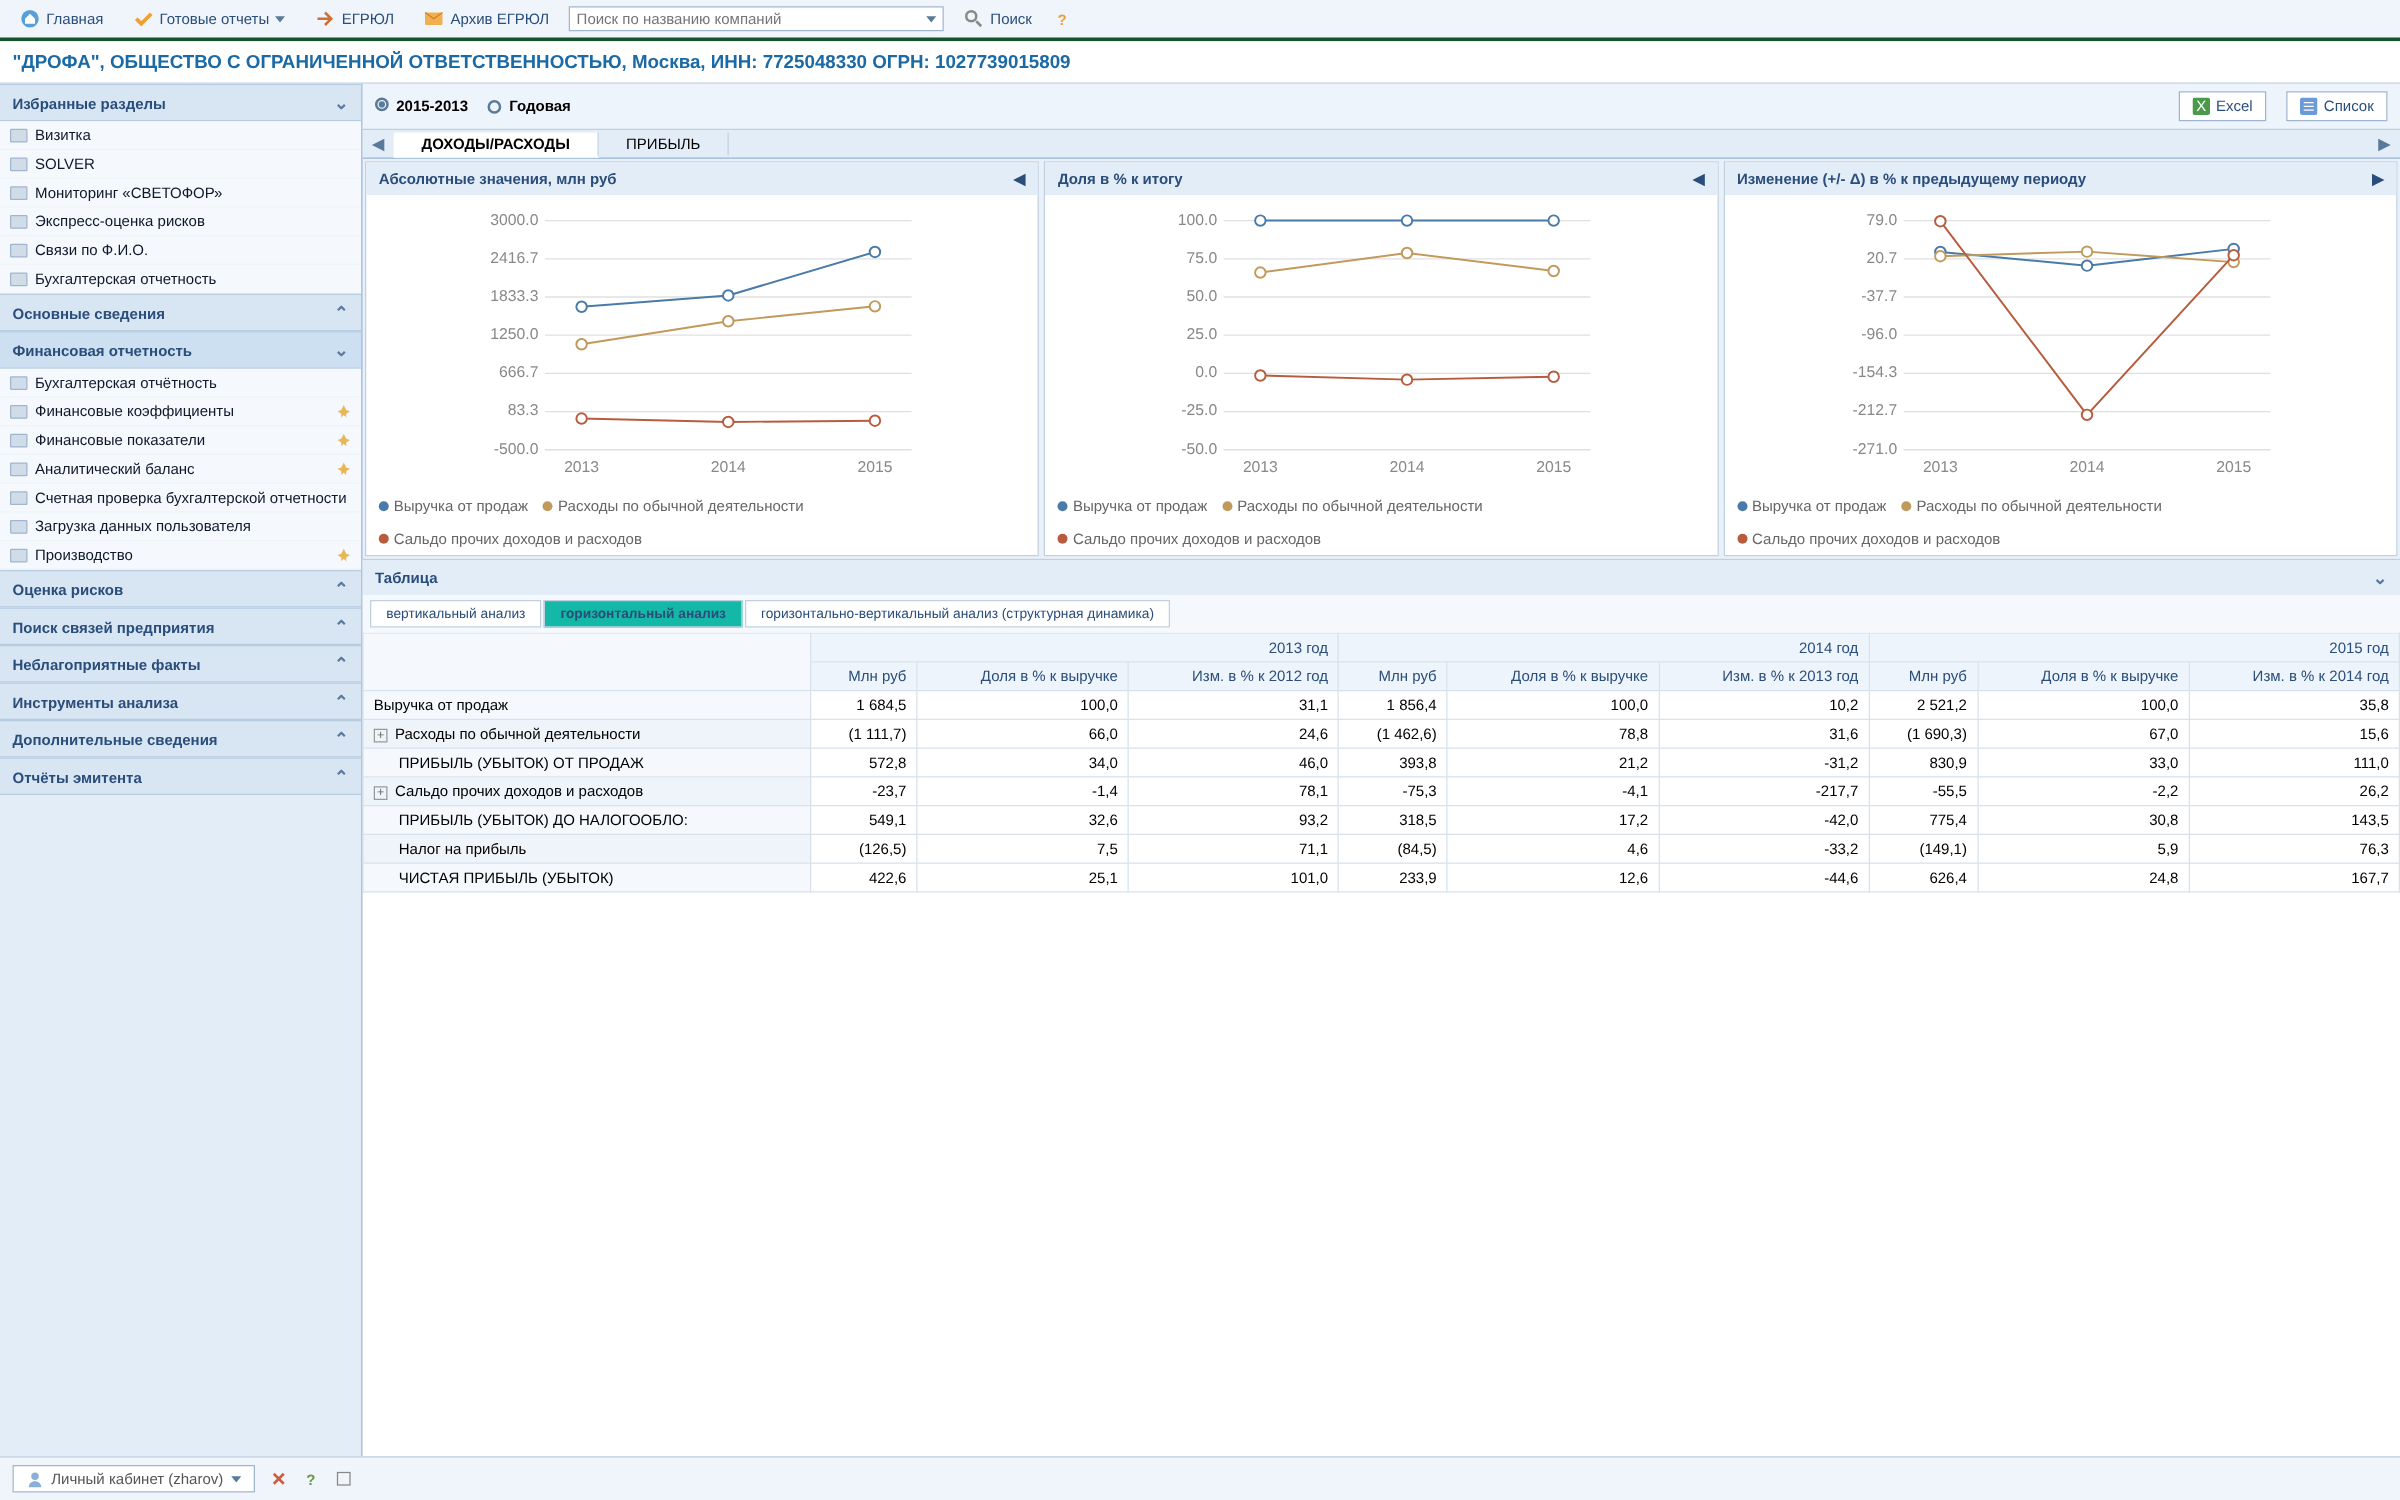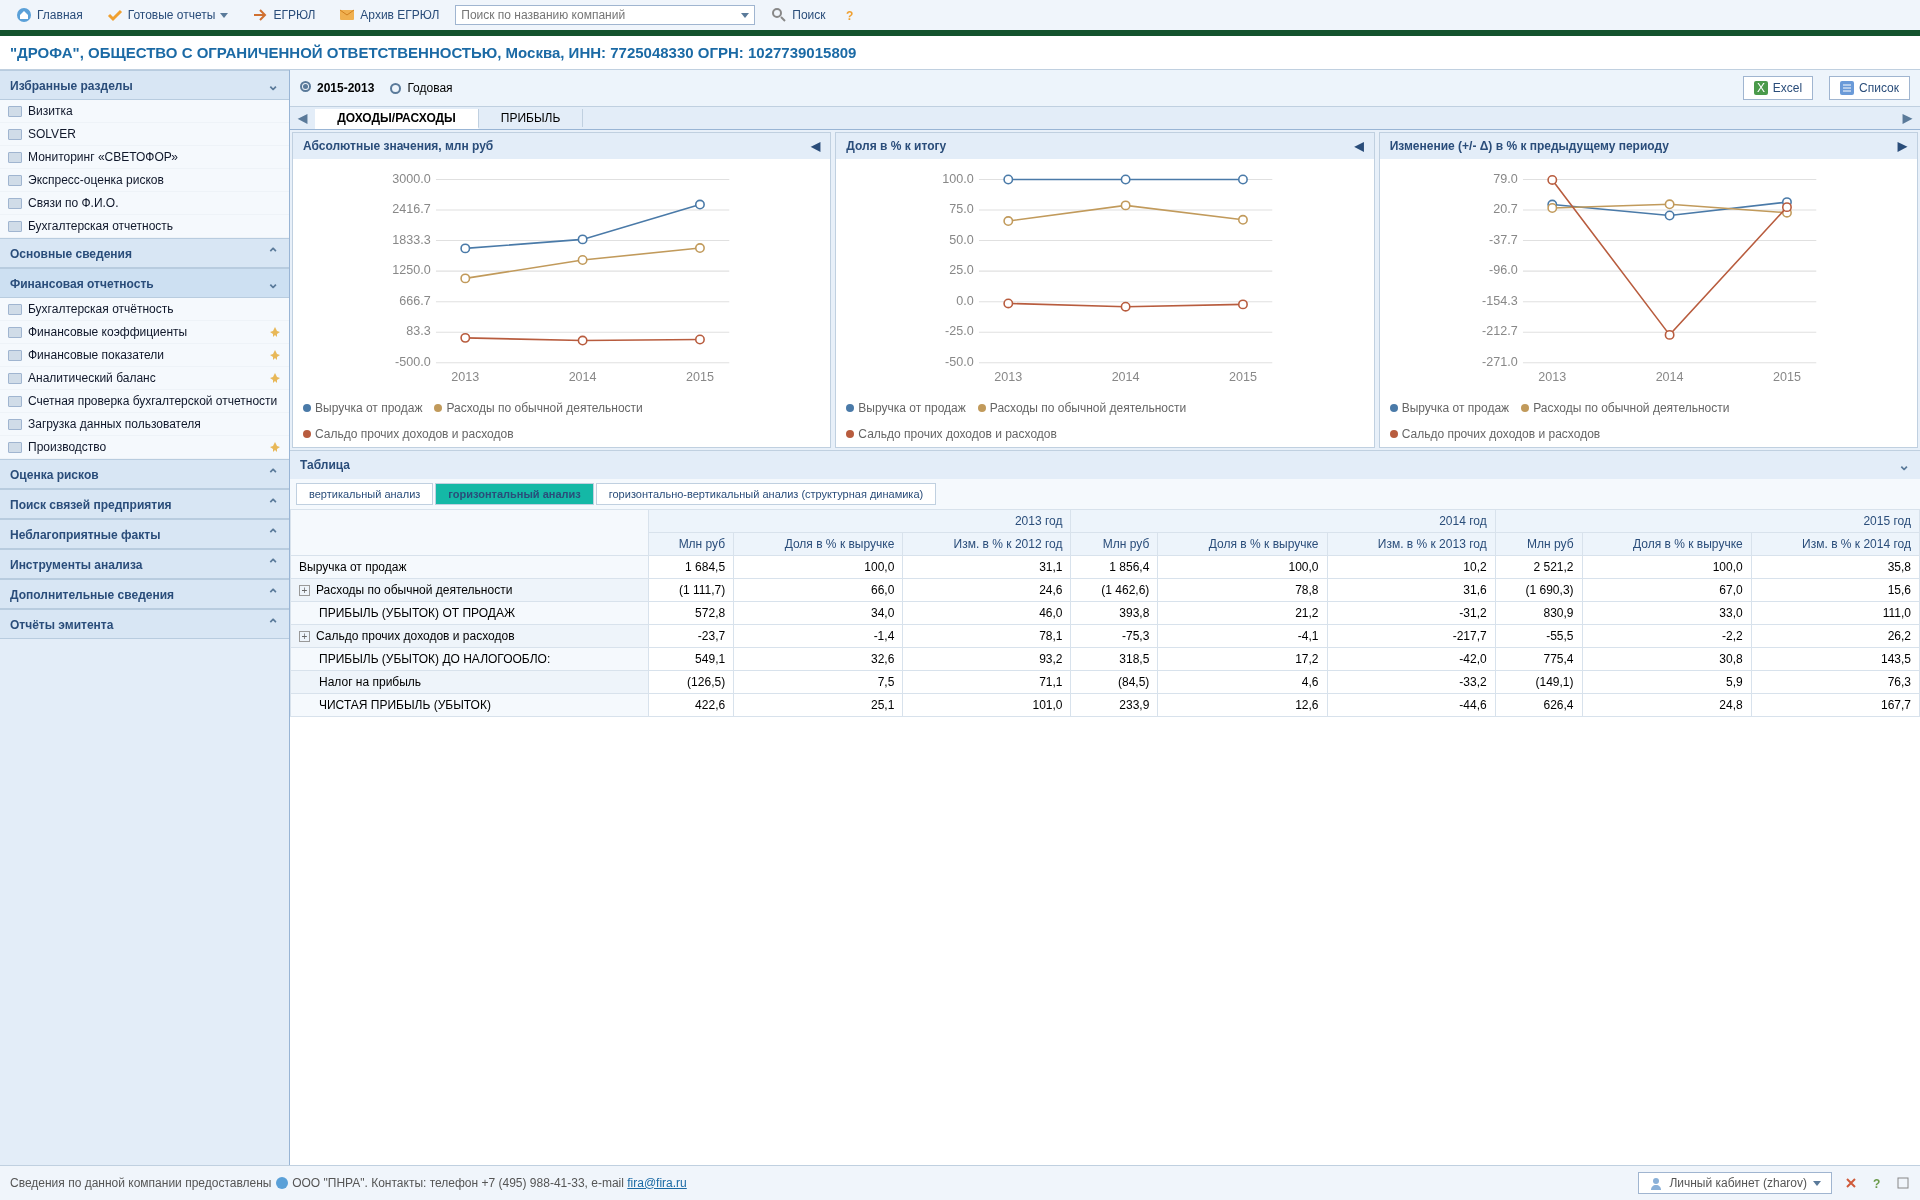--- a/index.html
+++ b/index.html
@@ -1,17 +1,17 @@
 <!DOCTYPE html>
 <html><head>
 <meta charset="utf-8">
 <style>
 *{margin:0;padding:0;box-sizing:border-box;font-family:Arial,sans-serif;font-size:12px;}
 body{background:#e8f0f9;overflow:hidden;}
-.toolbar{display:flex;align-items:center;padding:4px 8px;background:#f0f5fb;border-bottom:6px solid #14532d;gap:8px;}
+.toolbar{display:flex;align-items:center;padding:4px 8px;background:#f0f5fb;border-bottom:3px solid #14532d;gap:8px;}
 .tb-btn{display:flex;align-items:center;gap:5px;padding:3px 8px;cursor:pointer;color:#2a4d7a;}
 .tb-icon{width:16px;height:16px;display:inline-block;}
 .search-combo{display:flex;align-items:center;border:1px solid #a0b5d0;background:#fff;width:300px;padding:2px 5px;}
 .search-combo input{border:none;outline:none;flex:1;font-size:12px;}
 .dd-arrow{border-left:4px solid transparent;border-right:4px solid transparent;border-top:5px solid #5a7a9a;}
 .title-bar{padding:8px 10px;background:#fff;border-bottom:1px solid #c0d0e0;color:#1b6aa5;font-size:15px;font-weight:bold;}
 .main-layout{display:flex;height:calc(100vh - 90px);}
 .sidebar{width:290px;background:#e3edf8;border-right:1px solid #99b5d5;overflow-y:auto;}
 .acc-header{display:flex;justify-content:space-between;align-items:flex-end;padding:6px 10px;background:#d8e6f4;border-top:1px solid #b8ccdf;border-bottom:1px solid #b8ccdf;font-weight:bold;color:#2a4d7a;cursor:pointer;}
 .acc-header.active{background:#cde0f2;}
@@ -214,21 +214,21 @@
         </div>
       </div>
   </div>
 
   <div class="content">
     <div class="period-bar">
       <label style="display:flex;align-items:flex-start;gap:6px;">
           <span class="radio checked"></span>
           <b>2015-2013</b>
         </label>
-      <label style="display:flex;align-items:center;gap:6px;">
+      <label style="display:flex;align-items:center;gap:6px;font-weight:bold;">
           <span class="radio"></span>
           <span>Годовая</span>
         </label>
       <div style="flex:1"></div>
       <div class="action-btn">
           <svg class="sq-icon" viewBox="0 0 14 14">
             <rect width="14" height="14" fill="#4a9a4a" rx="2"></rect>
             <text x="3" y="11" font-size="9" fill="#fff">X</text>
           </svg>
           <span>Excel</span>
@@ -523,23 +523,20 @@
                 <td>167,7</td>
               </tr>
             </tbody>
         </table>
       </div>
     </div>
   </div>
 </div>
 
 <div class="footer">
-  <div><span>Сведения по данной компании предоставлены</span> <svg class="sq-icon" style="vertical-align:middle" viewBox="0 0 14 14">
-        <circle cx="7" cy="7" r="6" fill="#5aa0d8"></circle>
-      </svg> <span>ООО "ПНРА". Контакты: телефон +7 (495) 988-41-33, e-mail</span> <a href="#">fira@fira.ru</a></div>
   <div class="user-panel">
     <div class="user-btn">
         <svg class="sq-icon" viewBox="0 0 14 14">
           <circle cx="7" cy="5" r="3" fill="#8ab0d8"></circle>
           <path d="M2 14c0-3 2-5 5-5s5 2 5 5" fill="#8ab0d8"></path>
         </svg>
         <span>Личный кабинет (zharov)</span>
         <span class="dd-arrow"></span>
       </div>
     <svg class="sq-icon" viewBox="0 0 14 14">

